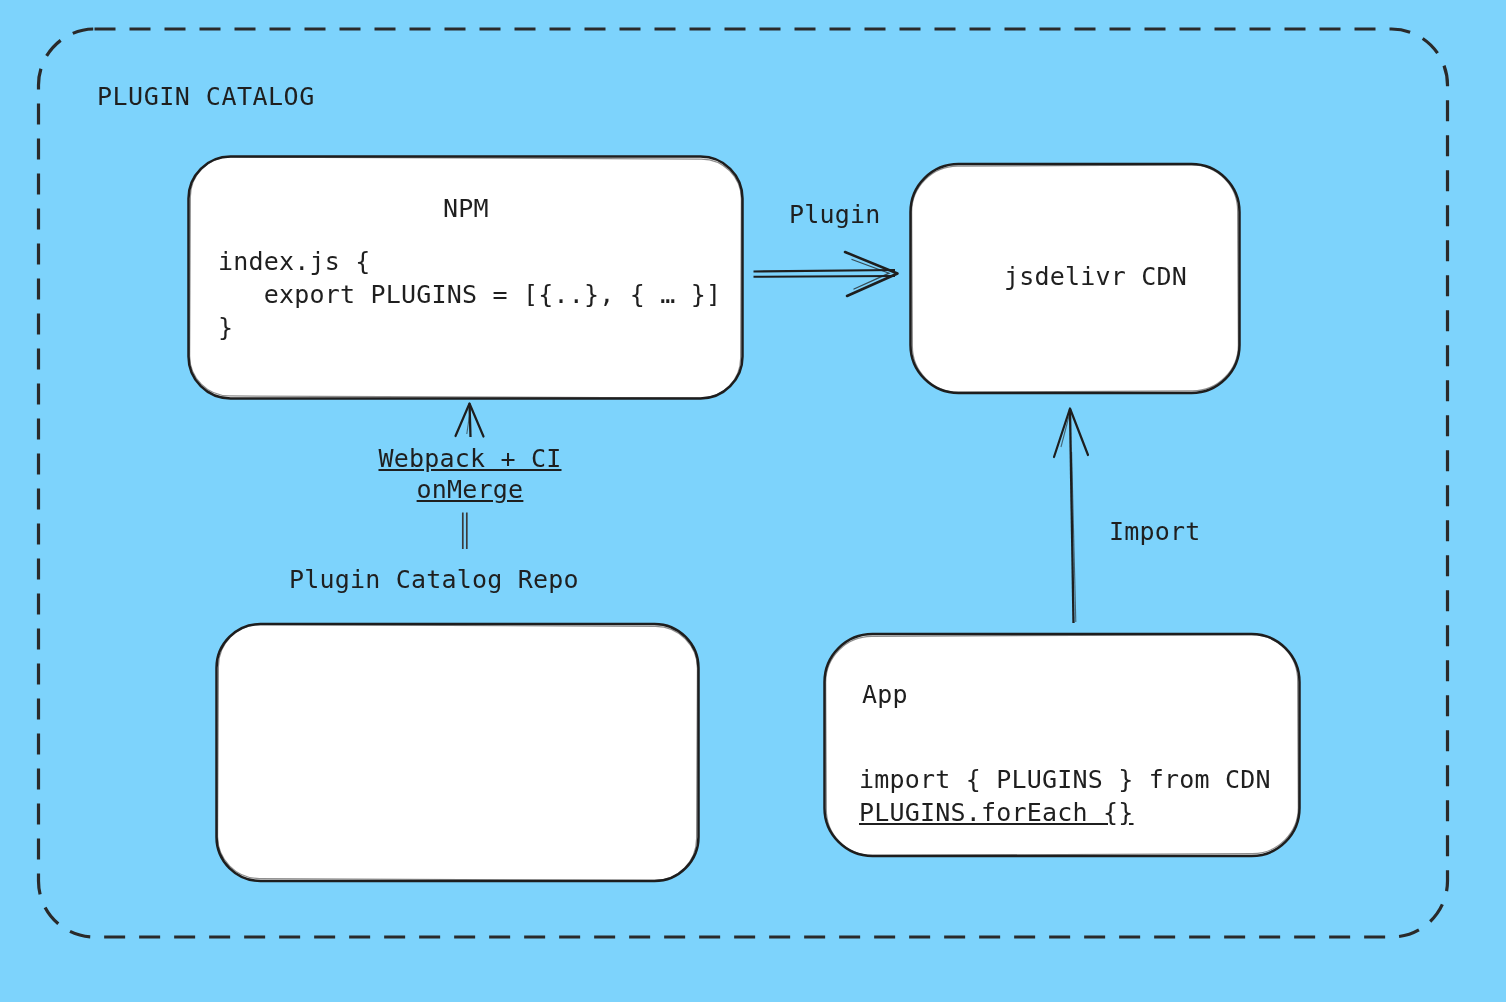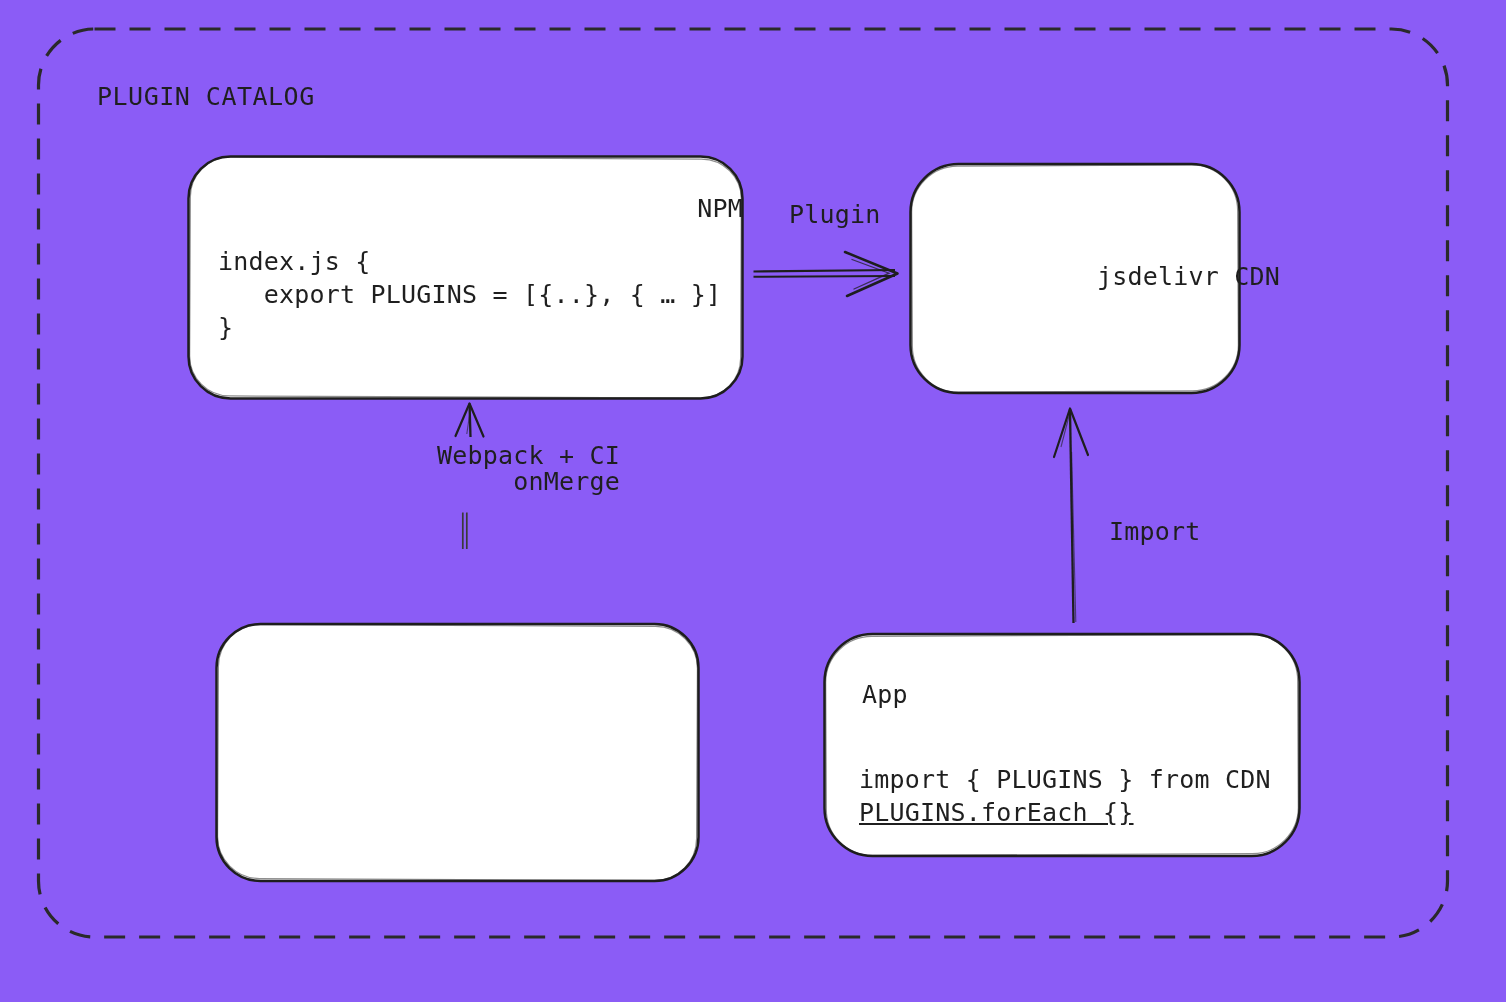--- a/index.html
+++ b/index.html
@@ -4,41 +4,41 @@
 <style>
   html, body {
     margin: 0;
     padding: 0;
     background: #ffffff;
   }
   .stage {
     position: relative;
     width: 1506px;
     height: 1002px;
-    background: #8b5cf6;
+    background: #7dd3fc;
     overflow: hidden;
     font-family: "DejaVu Sans Mono", monospace;
     color: #1f1f1f;
   }
   .stage svg {
     position: absolute;
     left: 0;
     top: 0;
   }
   .txt {
     position: absolute;
     font-size: 25px;
     line-height: 33px;
     color: #1f1f1f;
     white-space: pre;
     letter-spacing: 0.2px;
   }
-  .center { text-align: right; }
+  .center { text-align: center; }
   .title-txt { letter-spacing: 0.5px; }
-  .build-label { line-height: 26px; }
+  .build-label { line-height: 31px; text-decoration: underline; }
   .repo-code { line-height: 34px; }
 </style>
 </head>
 <body>
 
 <div class="stage">
 
   <svg width="1506" height="1002" viewBox="0 0 1506 1002">
 
     <g>
@@ -95,20 +95,21 @@
    export PLUGINS = [{..}, { … }]
 }</div>
 
   <div class="txt" style="left:789px; top:198px;">Plugin</div>
 
   <div class="txt center" style="left:911px; top:260px; width:369px;">jsdelivr CDN</div>
 
   <div class="txt center build-label" style="left:320px; top:443px; width:300px;">Webpack + CI
 onMerge</div>
 
+  <div class="txt" style="left:289px; top:563px;">Plugin Catalog Repo</div>
 
   <div class="txt" style="left:862px; top:678px;">App</div>
   <div class="txt" style="left:859px; top:733px;margin-top:30px;">import { PLUGINS } from CDN</div>
   <div class="txt" style="left:859px; top:796px;text-decoration:underline;">PLUGINS.forEach {}</div>
 
   <div class="txt" style="left:1109px; top:515px;text-align:center;">Import</div>
 
 </div>
 
 </body></html>

